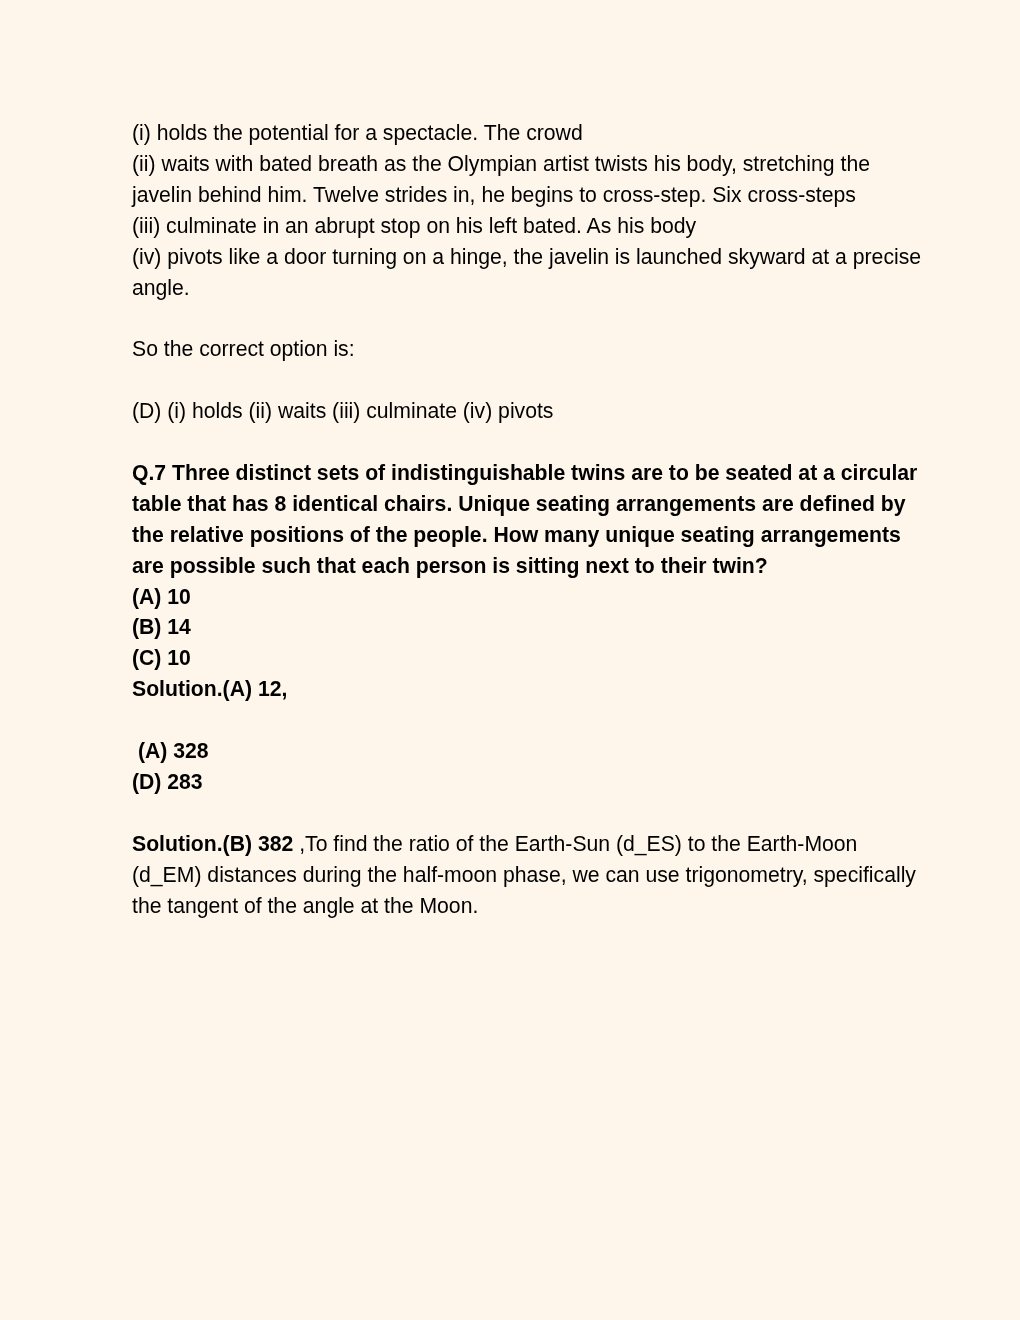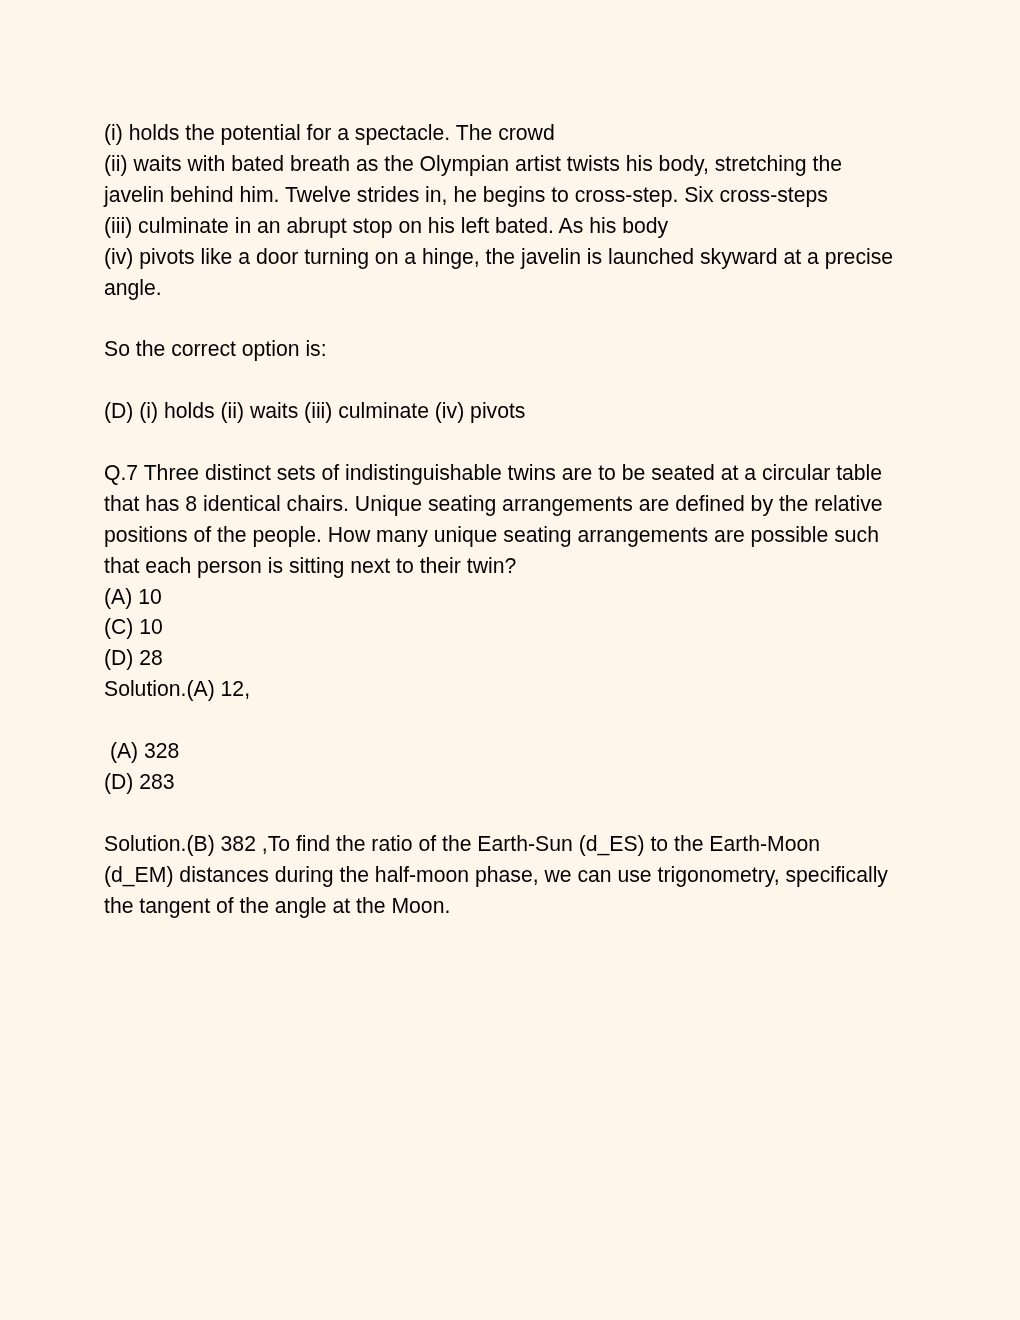--- a/index.html
+++ b/index.html
@@ -12,35 +12,35 @@
       background: #fef6ea;
       color: #000000;
       font-family: "Liberation Sans", sans-serif;
       font-size: 21.2px;
       line-height: 30.9px;
       overflow: hidden;
       position: relative;
     }
     .page {
       position: absolute;
-      left: 104px;
+      left: 132px;
       top: 118px;
       width: 790px;
     }
     .line {
       display: block;
       white-space: pre-wrap;
       margin: 0;
     }
     .blank {
       display: block;
       height: 30.9px;
     }
     .bold {
-      font-weight: normal;
+      font-weight: bold;
     }
     .para {
       display: block;
       margin: 0;
     }
   </style>
 </head>
 <body>
 
 <div class="page">
@@ -53,22 +53,22 @@
     <span class="blank"></span>
     <p class="para">So the correct option is:</p>
     <span class="blank"></span>
     <p class="para">(D) (i) holds (ii) waits (iii) culminate (iv) pivots</p>
     <span class="blank"></span>
   </div>
 
   <div class="bold">
     <p class="para">Q.7 Three distinct sets of indistinguishable twins are to be seated at a circular table that has 8 identical chairs. Unique seating arrangements are defined by the relative positions of the people. How many unique seating arrangements are possible such that each person is sitting next to their twin?</p>
     <p class="para">(A) 10</p>
+    <p class="para">(B) 14</p>
     <p class="para">(C) 10</p>
-    <p class="para">(D) 28</p>
     <p class="para">Solution.(A) 12,</p>
     <span class="blank"></span>
   </div>
 
   <div>
     <div class="bold">
       <p class="para line"> (A) 328</p>
       <p class="para">(D) 283</p>
     </div>
     <span class="blank"></span>

